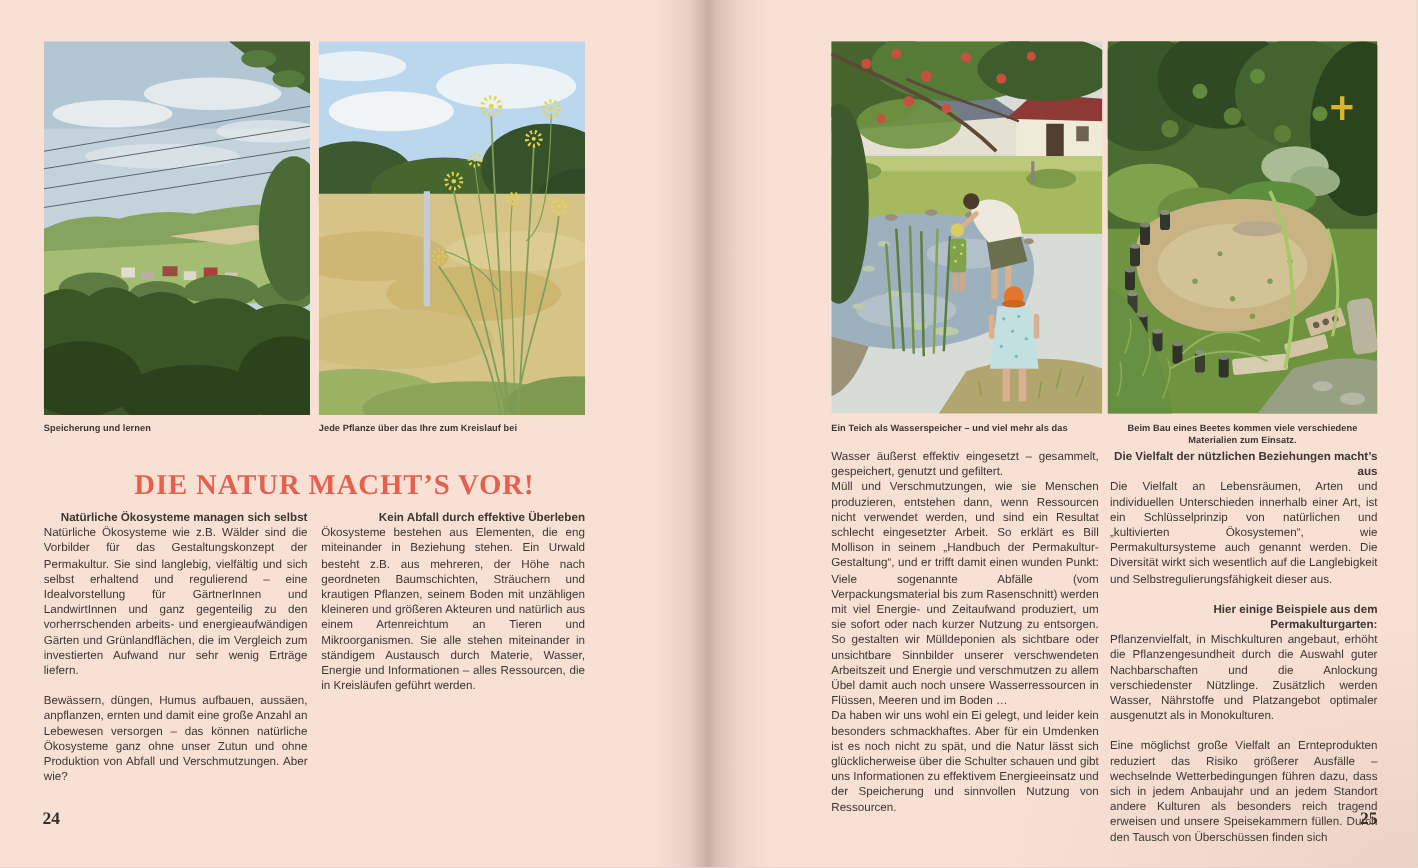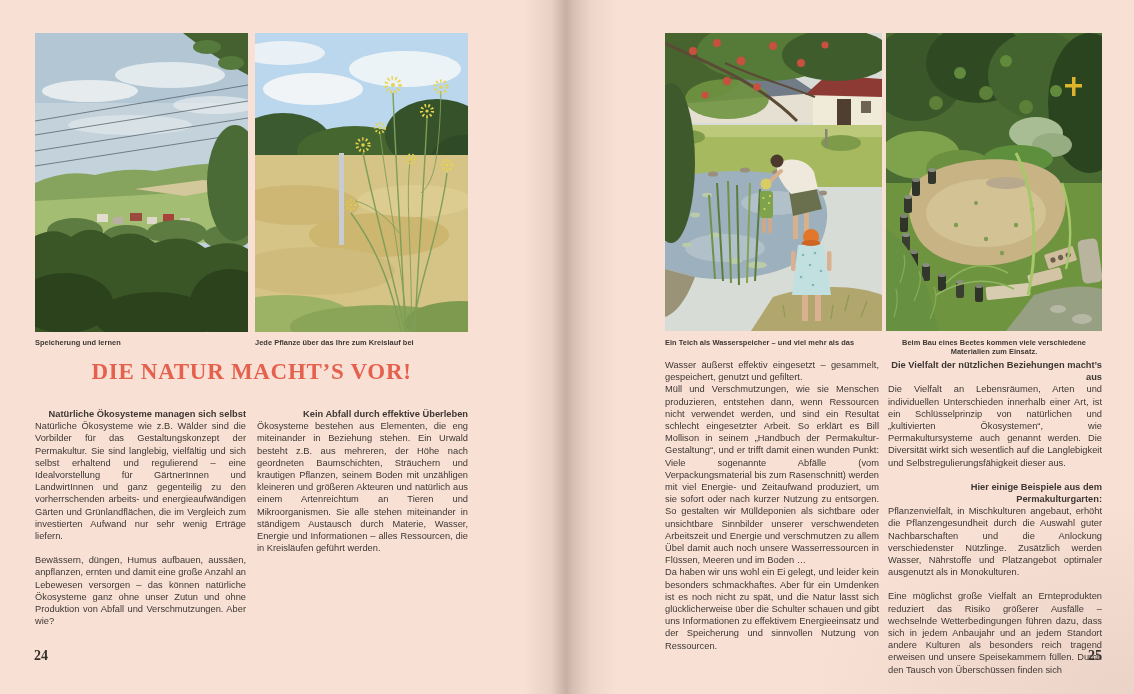--- a/index.html
+++ b/index.html
@@ -33,21 +33,21 @@
   
   .caption{
     position:absolute;font-size:7.4px;font-weight:700;letter-spacing:0.05px;color:#3c3733;
   }
   #cap1{left:35px; top:338px;width:213px;}
   #cap2{left:255px;top:338px;width:213px;}
   #cap3{left:665px;top:338px;width:217px;}
   #cap4{left:886px;top:338px;width:216px;text-align:center;}
   
   .title{
-    position:absolute;left:35px;top:359px;width:433px;margin:0;
+    position:absolute;left:35px;top:359px;width:433px;margin:16px;
     text-align:center;font-family:"Liberation Serif","DejaVu Serif",serif;
     font-weight:700;font-size:23px;letter-spacing:0.7px;color:#e4614e;
   }
   
   .cols{position:absolute;display:flex;}
   #left-cols {left:35px; top:408px;width:433px;gap:11px;}
   #right-cols{left:665px;top:359px;width:437px;gap:9px;}
   .col{flex:1 1 0;}
   .col p{
     margin:0;font-size:9.3px;line-height:12.2px;text-align:justify;

